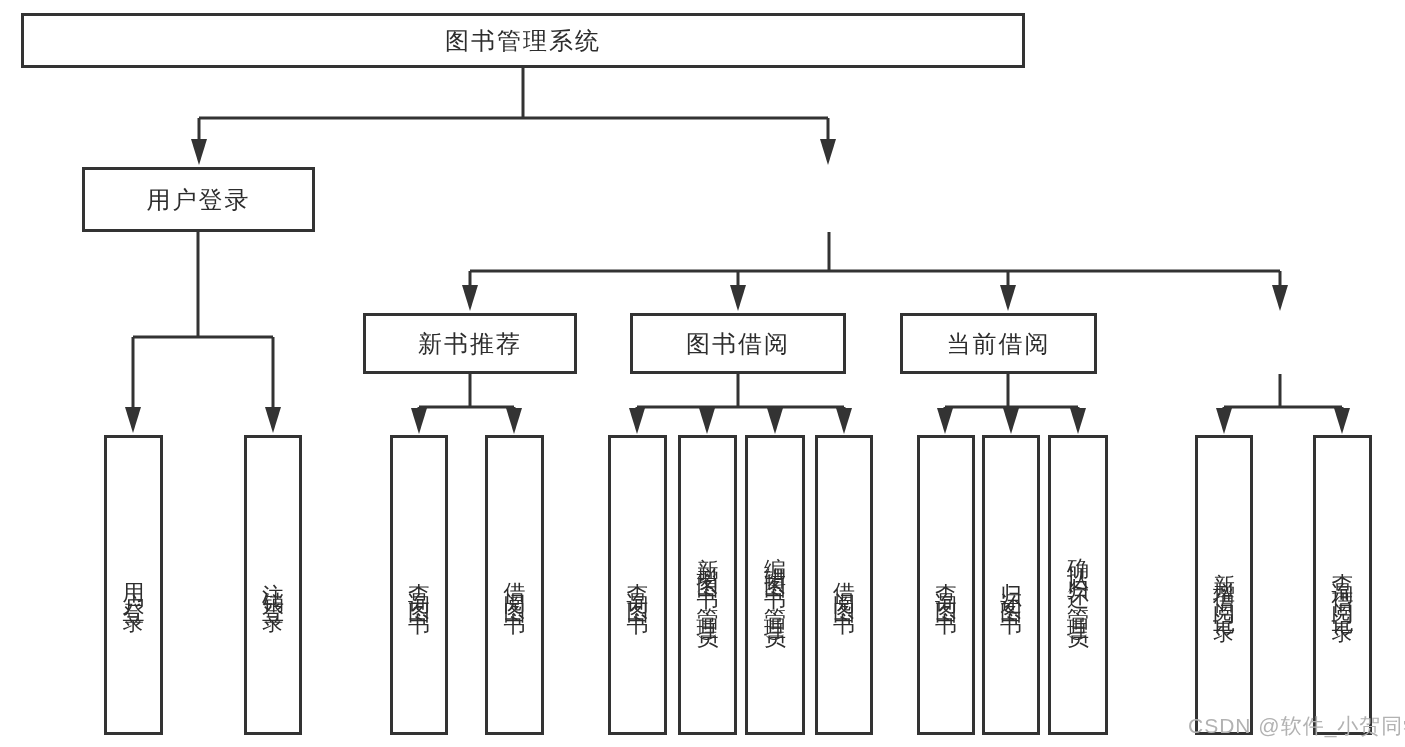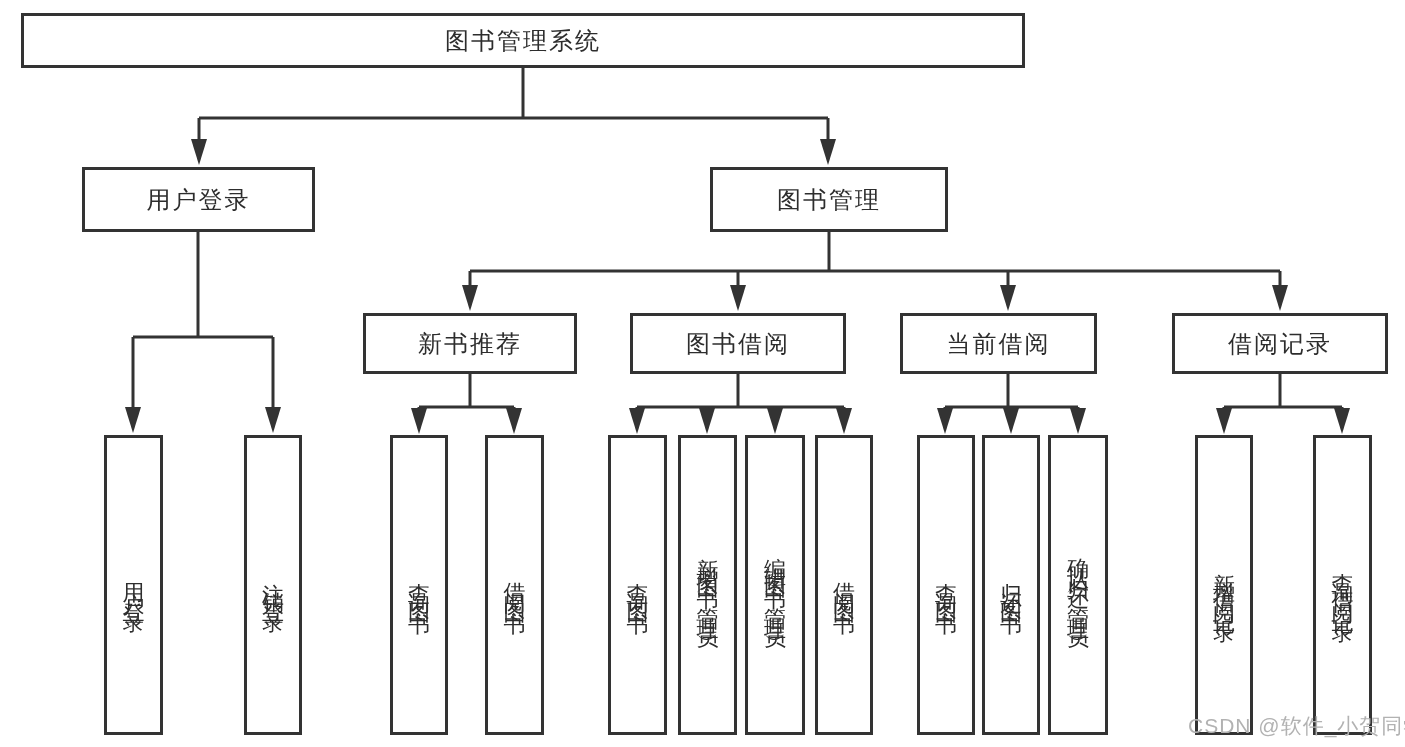--- a/index.html
+++ b/index.html
@@ -115,35 +115,29 @@
     <polygon points="1334,408 1350,408 1342,434"></polygon>
   </svg>
 
   <div class="node" style="left:21px;top:13px;width:1004px;height:55px">
     <span>图书管理系统</span>
   </div>
 
   <div class="node" style="left:82px;top:167px;width:233px;height:65px">
     <span>用户登录</span>
   </div>
-  <div class="node" style="left:710px;top:167px;width:238px;height:65px">
-    <span>图书管理</span>
-  </div>
 
   <div class="node" style="left:630px;top:313px;width:216px;height:61px">
     <span>图书借阅</span>
   </div>
   <div class="node" style="left:363px;top:313px;width:214px;height:61px">
     <span>新书推荐</span>
   </div>
   <div class="node" style="left:900px;top:313px;width:197px;height:61px">
     <span>当前借阅</span>
-  </div>
-  <div class="node" style="left:1172px;top:313px;width:216px;height:61px">
-    <span>借阅记录</span>
   </div>
 
   <div class="node leaf" style="left:104px;top:435px;width:59px;height:300px">
     <span class="vtext">用户登录</span>
   </div>
   <div class="node leaf" style="left:244px;top:435px;width:58px;height:300px">
     <span class="vtext">注销登录</span>
   </div>
 
   <div class="node leaf" style="left:390px;top:435px;width:58px;height:300px">

